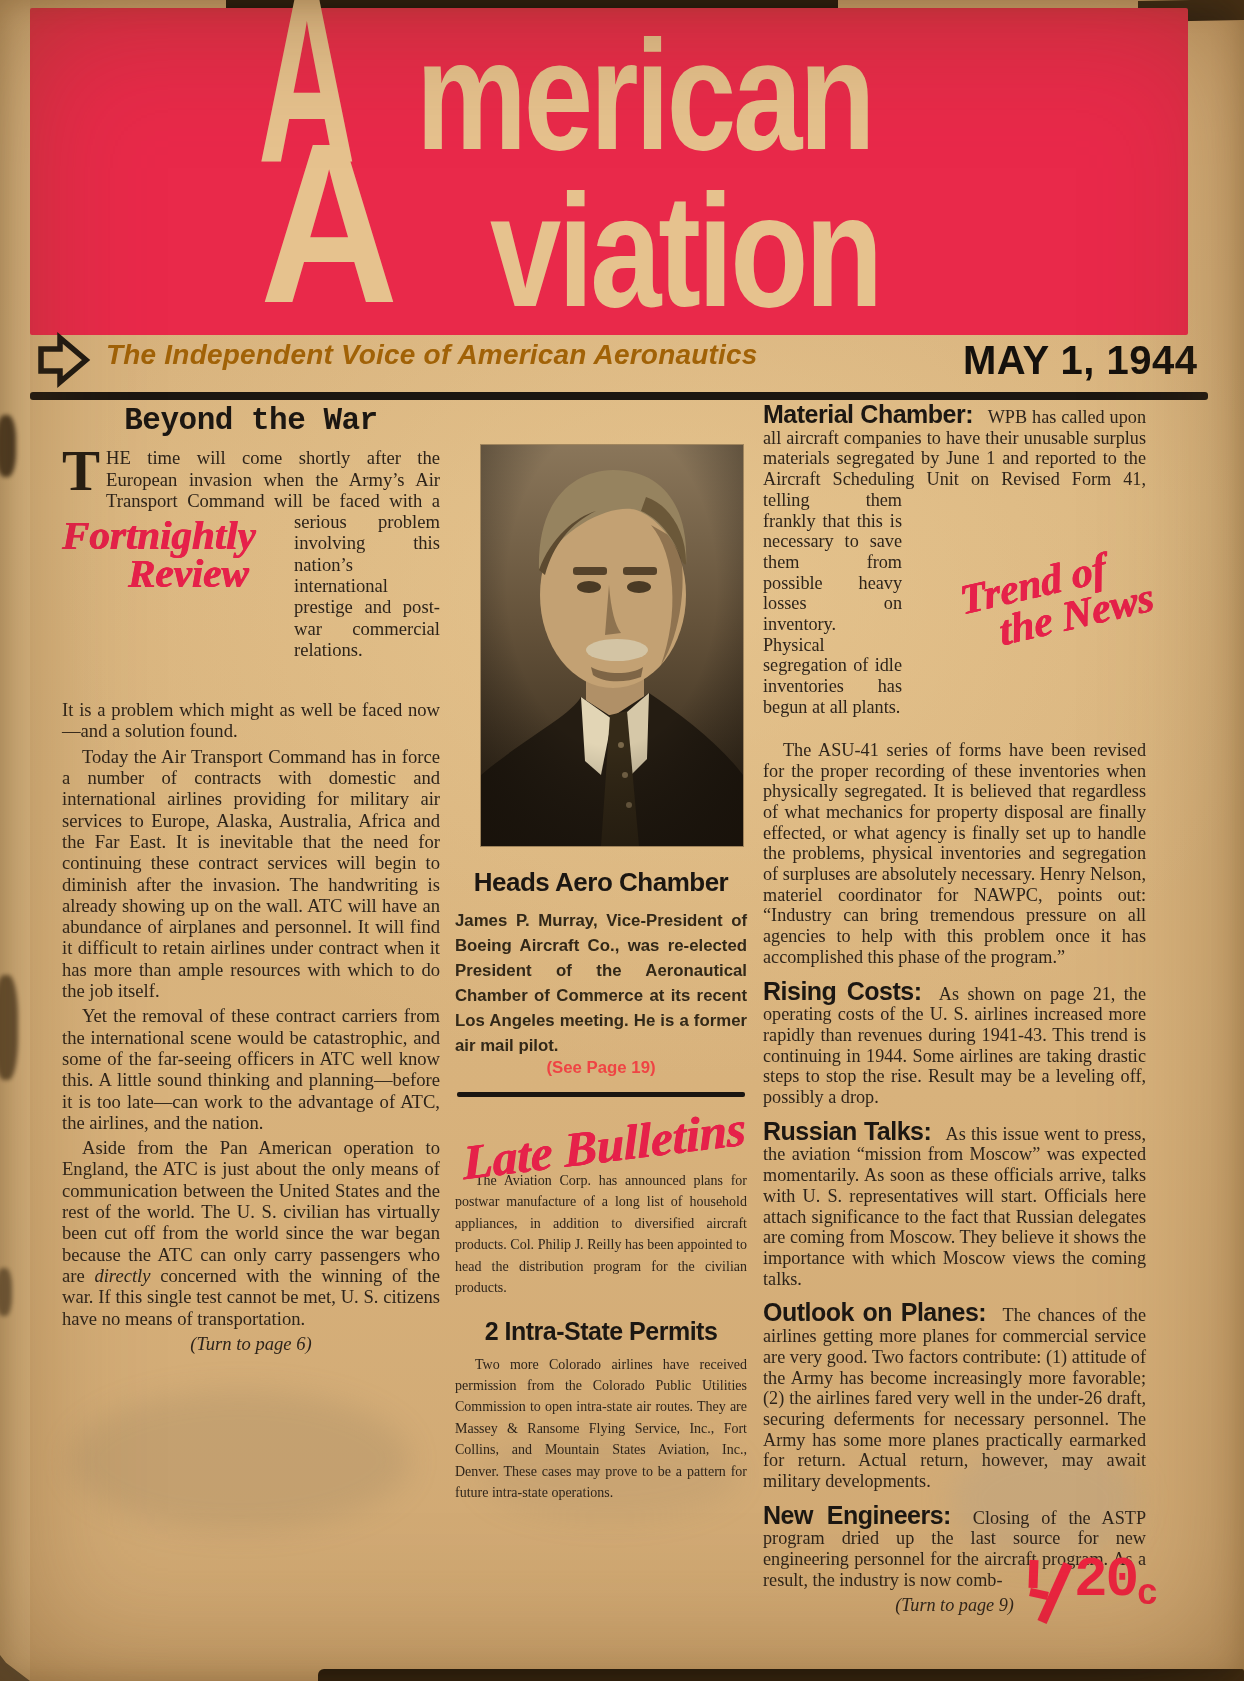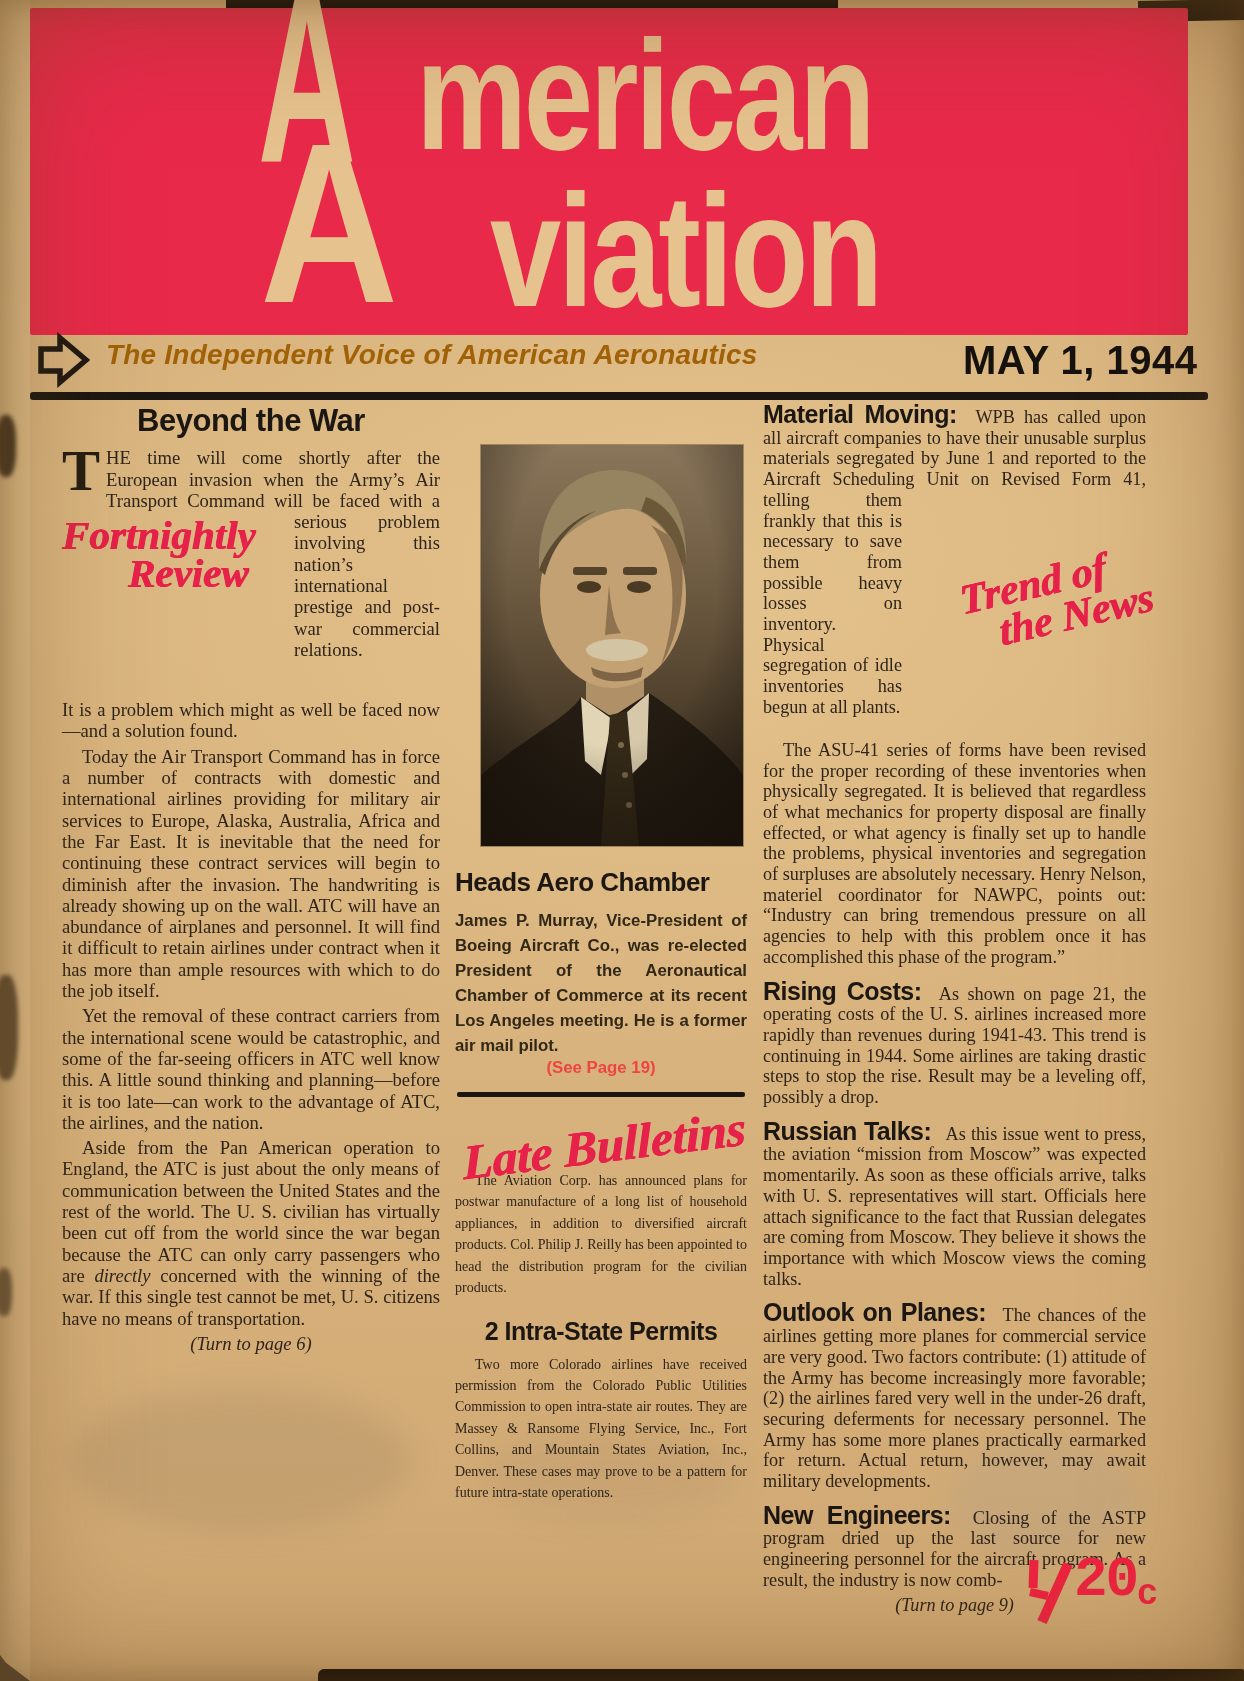--- a/index.html
+++ b/index.html
@@ -45,21 +45,21 @@
   .issue-date{position:absolute;left:933px;top:8px;font-family:"Liberation Sans",sans-serif;
     font-weight:bold;font-size:40px;color:#15110d;letter-spacing:.5px;white-space:nowrap;}
   .rule-main{position:absolute;left:30px;top:392px;width:1178px;height:8px;background:#1b1611;border-radius:3px;}
 
   
   .col{position:absolute;text-align:justify;}
   .col-left{left:62px;top:410px;width:378px;font-size:18.6px;line-height:21.3px;}
   .col-center{left:455px;top:412px;width:292px;}
   .col-right{left:763px;top:404px;width:383px;font-size:18.2px;line-height:20.7px;}
 
-  h2.col-head{font-family:Liberation Sans, sans-serif;font-weight:bold;font-size:31px;
+  h2.col-head{font-family:Liberation Mono, monospace;font-weight:bold;font-size:31px;
     letter-spacing:-.5px;text-align:center;margin:0 0 16px 0;color:#1c1712;}
   h3.sub-head{font-family:"Liberation Sans",sans-serif;font-weight:bold;font-size:25px;
     letter-spacing:-.5px;text-align:center;margin:18px 0 8px 0;color:#1c1712;}
   .col p{margin:0 0 4px 0;}
   .indent{text-indent:20px;}
   .dropcap{float:left;font-weight:bold;font-size:57px;line-height:44px;padding:2px 6px 0 0;color:#241c13;}
   .it{font-style:italic;}
   .turn-note{font-style:italic;text-align:center;text-indent:0;margin-top:4px;}
 
   
@@ -75,21 +75,21 @@
 
   
   .runin{font-family:"Liberation Sans",sans-serif;font-weight:bold;font-size:25px;
     letter-spacing:-.5px;color:#1c1712;padding-right:10px;}
   .col-right .item{margin-top:13px;}
 
   
   .photo{margin:33px 0 0 26px;width:262px;height:401px;box-shadow:0 0 0 1px rgba(40,28,14,.35);}
   .photo svg{display:block;}
   .photo-head{font-family:"Liberation Sans",sans-serif;font-weight:bold;font-size:26px;
-    letter-spacing:-.5px;margin:21px 0 10px 0;color:#1c1712;}
+    letter-spacing:-.5px;text-align:center;margin:21px 0 10px 0;color:#1c1712;}
   .caption{font-family:"Liberation Sans",sans-serif;font-weight:bold;font-size:16.8px;
     line-height:25px;text-align:justify;color:#322818;}
   .caption-see{font-family:"Liberation Sans",sans-serif;font-weight:bold;font-size:16.8px;
     text-align:center;color:#ef4444;margin-top:0;}
   .rule-center{height:5px;background:#1b1611;margin:14px 2px 0 2px;border-radius:2px;}
   .bulletin-body{font-size:14px;line-height:21.4px;}
 
   
   .price{position:absolute;left:1018px;top:1552px;display:flex;align-items:flex-start;color:#ee2340;}
   .price .amount{font-family:Liberation Mono, monospace;font-weight:bold;font-size:56px;line-height:1;letter-spacing:-2px;}
@@ -189,21 +189,21 @@
   <div style="text-align:center">
     <span class="script late-script">Late Bulletins</span>
   </div>
   <p class="indent bulletin-body">The Aviation Corp. has announced plans for postwar manufacture of a long list of household appliances, in addition to diversified aircraft products.  Col. Philip J. Reilly has been appointed to head the distribution program for the civilian products.</p>
   <h3 class="sub-head">2 Intra-State Permits</h3>
   <p class="indent bulletin-body">Two more Colorado airlines have received permission from the Colorado Public Utilities Commission to open intra-state air routes.  They are Massey &amp; Ransome Flying Service, Inc., Fort Collins, and Mountain States Aviation, Inc., Denver.  These cases may prove to be a pattern for future intra-state operations.</p>
 </div>
 
 <div class="col col-right">
   <p>
-    <span class="runin">Material Moving:</span>
+    <span class="runin">Material Chamber:</span>
     <span>WPB has called upon all aircraft companies to have their unusable surplus materials segregated by June 1 and reported to the Aircraft Scheduling Unit</span>
     <span class="trend-box">
         <span class="script trend-inner"><span>Trend of</span><br><span class="l2">the News</span></span>
       </span>
     <span>on Revised Form 41, telling them frankly that this is necessary to save them from possible heavy losses on inventory.  Physical segregation of idle inventories has begun at all plants.</span>
   </p>
   <p class="indent" style="clear:right">The ASU-41 series of forms have been revised for the proper recording of these inventories when physically segregated.  It is believed that regardless of what mechanics for property disposal are finally effected, or what agency is finally set up to handle the problems, physical inventories and segregation of surpluses are absolutely necessary.  Henry Nelson, materiel coordinator for NAWPC, points out: “Industry can bring tremendous pressure on all agencies to help with this problem once it has accomplished this phase of the program.”</p>
 
   <p class="item">
     <span class="runin">Rising Costs:</span>

